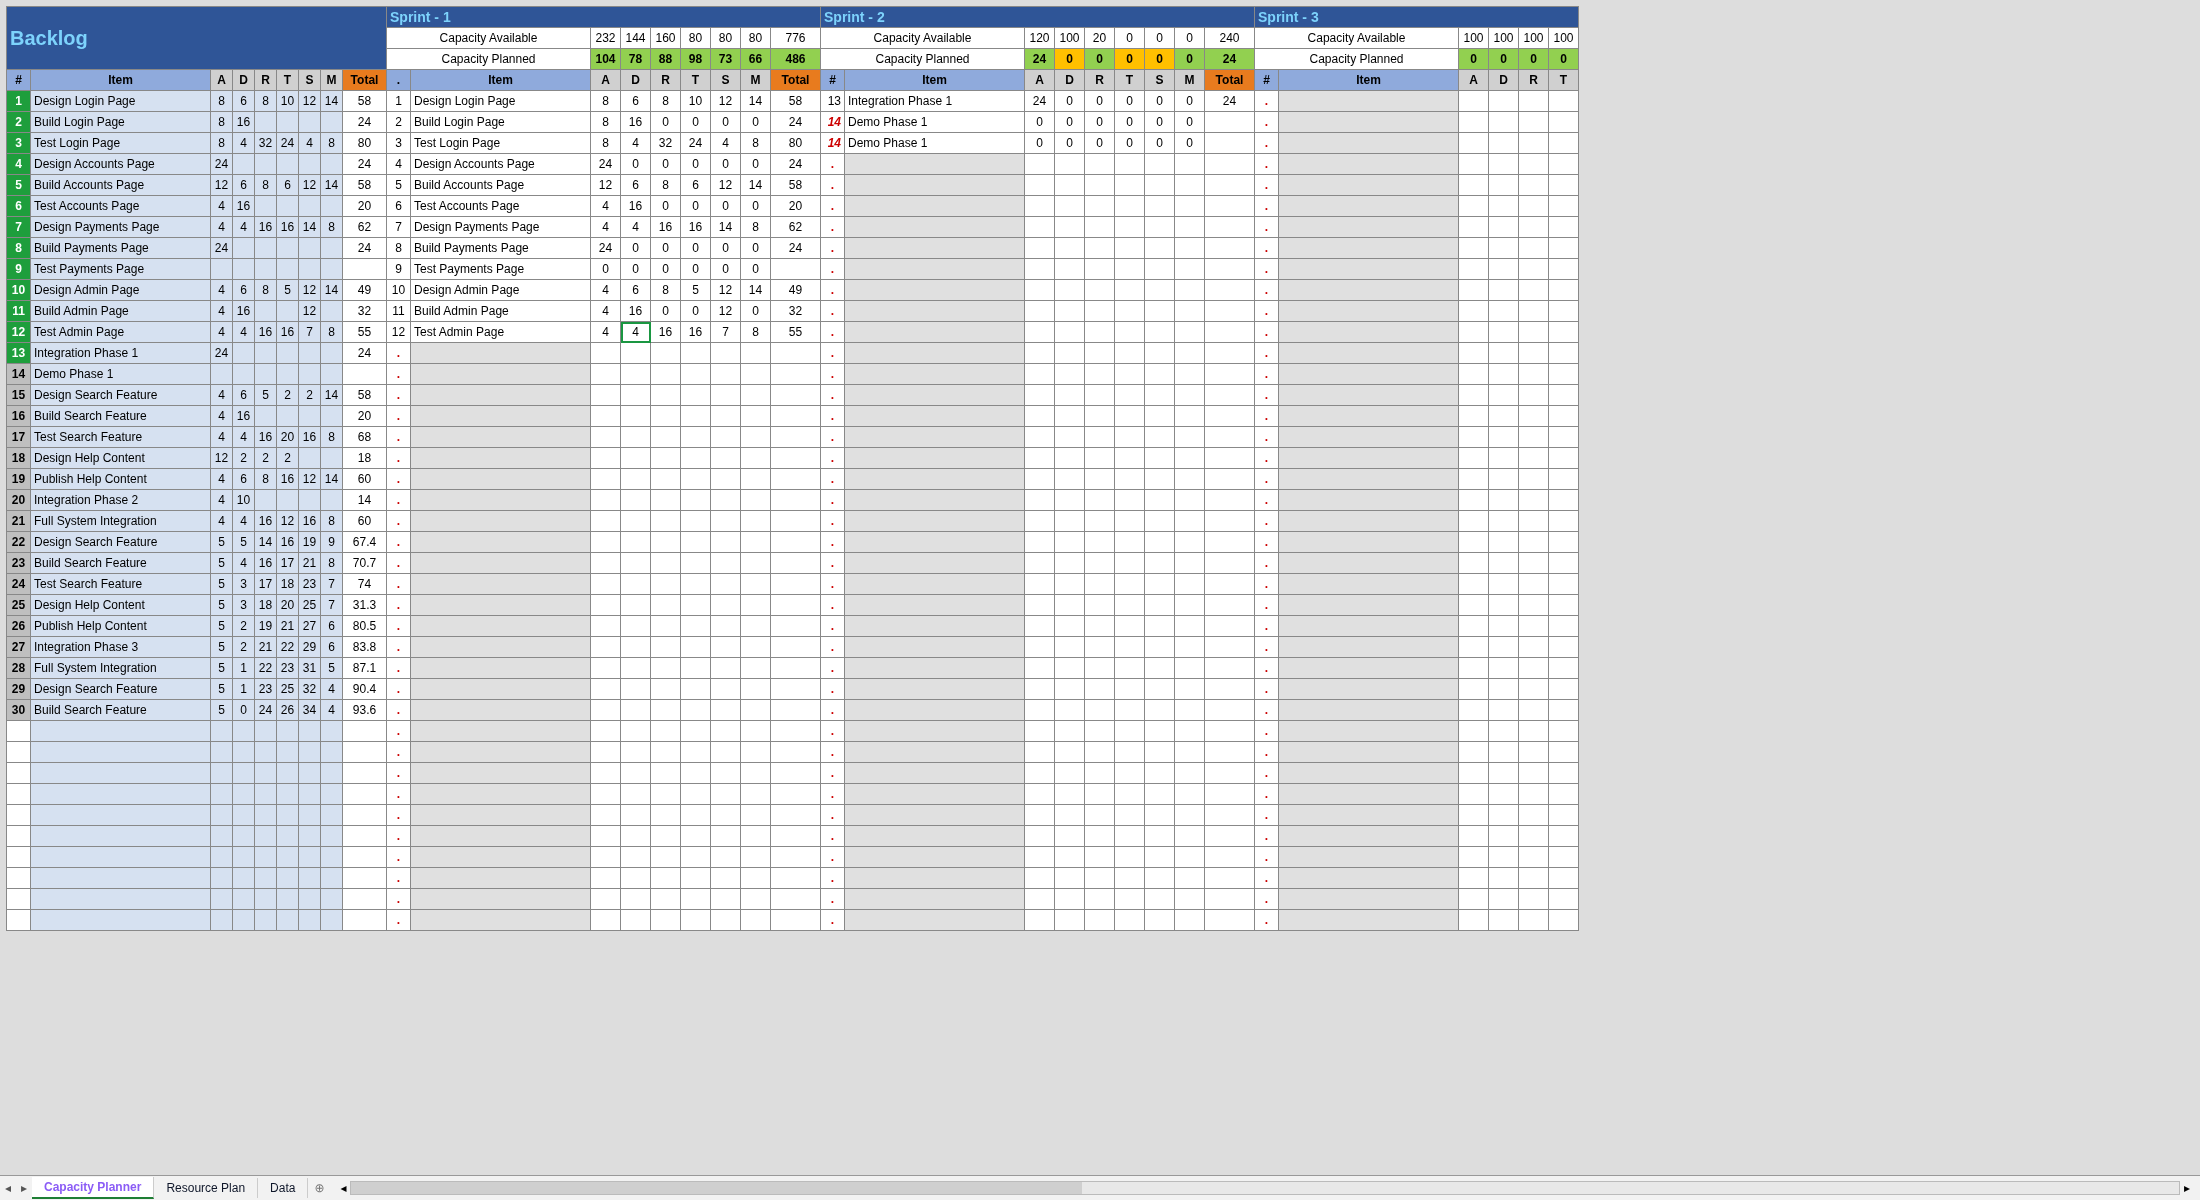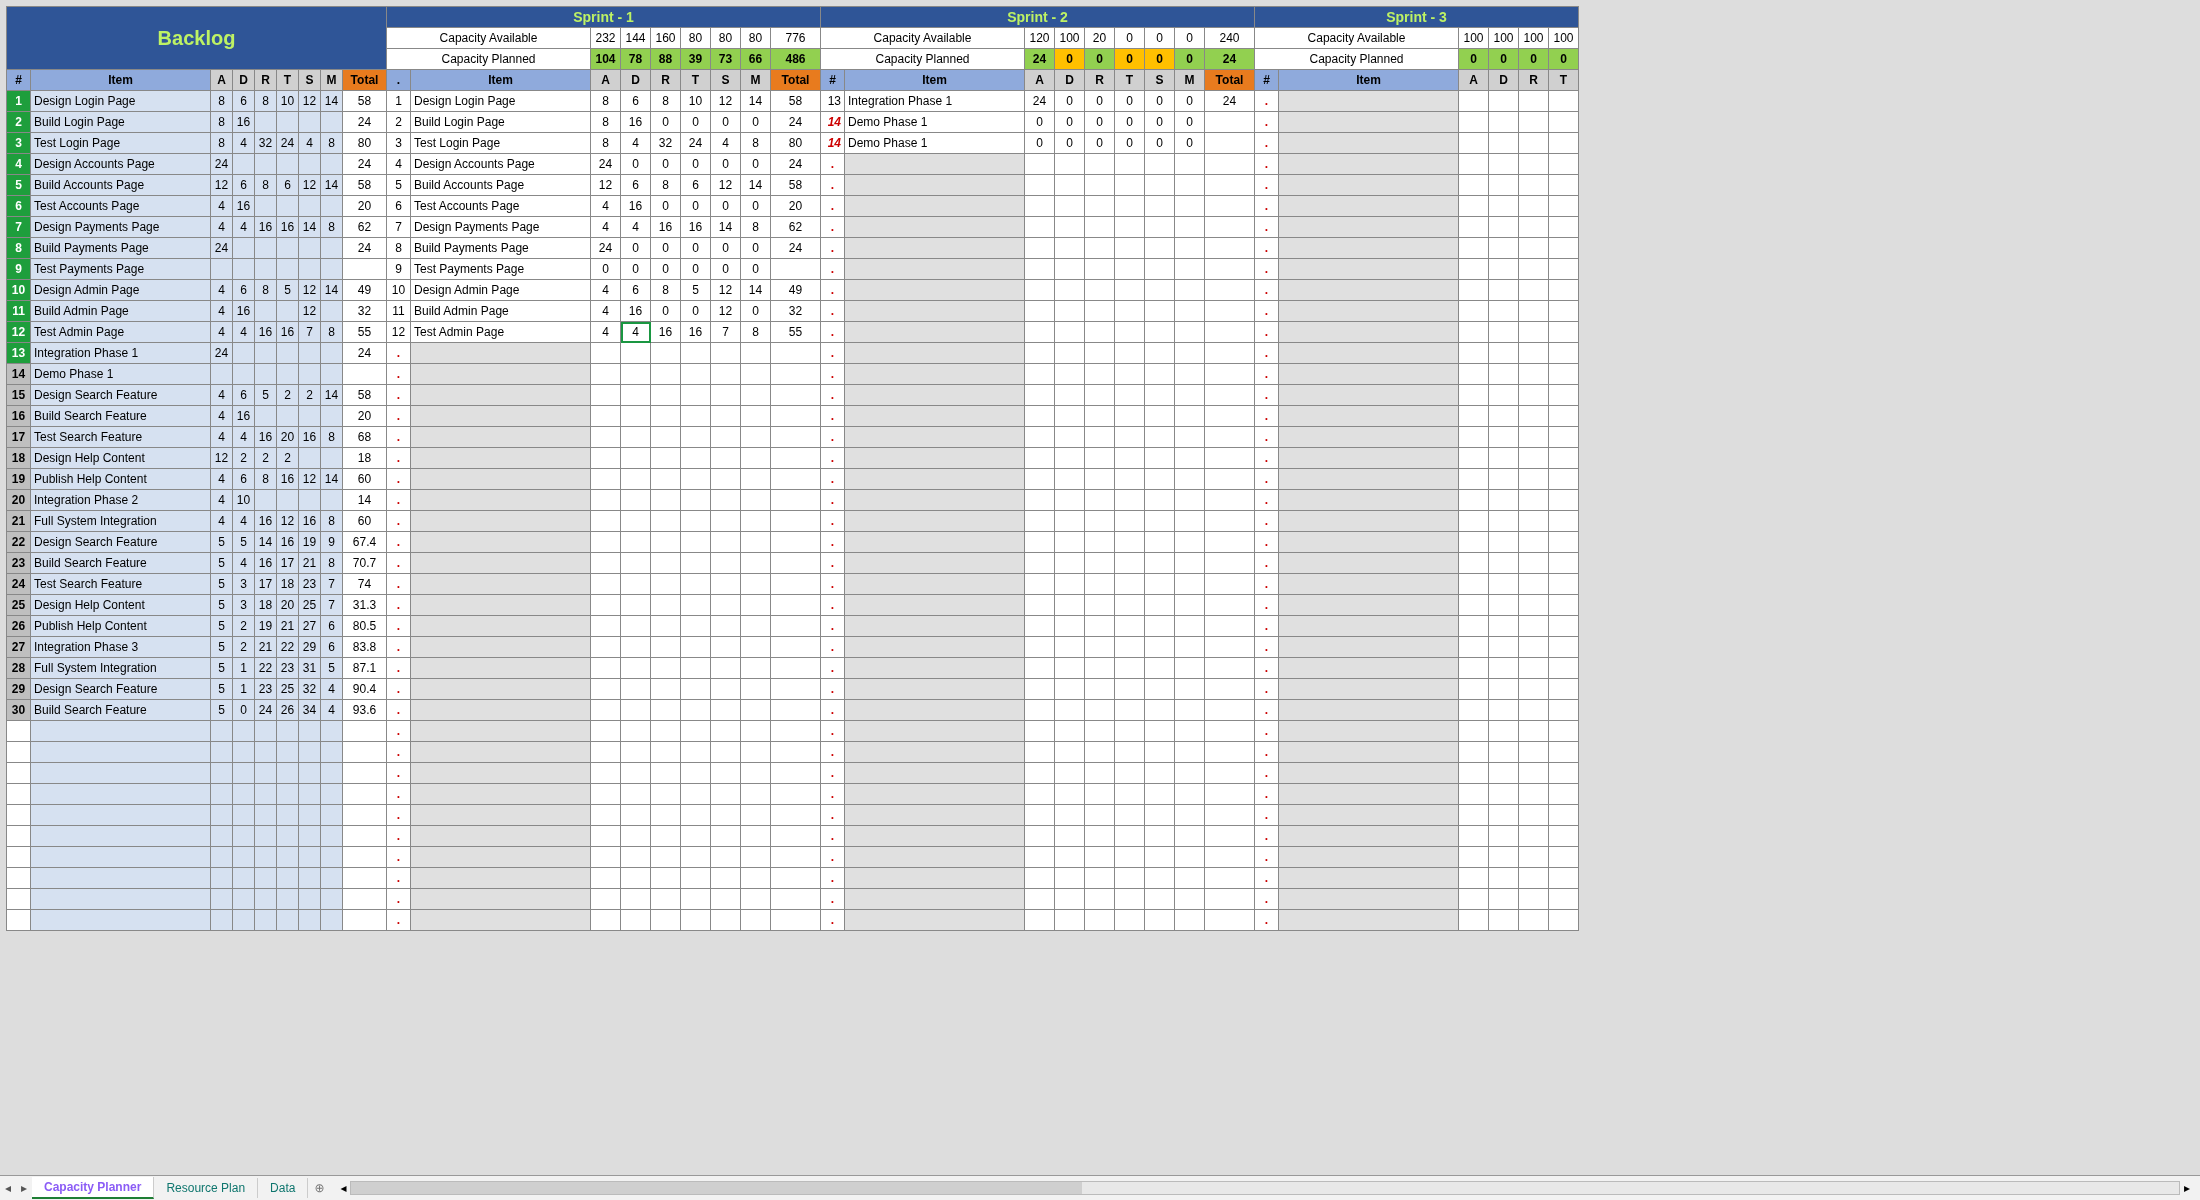--- a/index.html
+++ b/index.html
@@ -1,20 +1,20 @@
 <!DOCTYPE html>
 <html><head>
 <meta charset="utf-8">
 <style>
 body{margin:0;font-family:Arial,sans-serif;font-size:12px;background:#bdbdbd;overflow:hidden}
 .app{display:flex;flex-direction:column;height:100vh;width:100vw}
 .sheet{flex:1;overflow:auto;background:#ddd;padding:6px}
 table{border-collapse:collapse;table-layout:fixed;background:#fff}
 td,th{border:1px solid #888;padding:1px 3px;height:18px;overflow:hidden;white-space:nowrap;text-overflow:clip;font-size:12px}
-.hdr-blue{background:#2f5597;color:#bef264;font-weight:bold;font-size:14px;text-align:center}
+.hdr-blue{background:#2f5597;color:#7dd3fc;font-weight:bold;font-size:14px;}
 .hdr-backlog{font-size:20px}
 .hdr-lt{background:#8faadc;color:#000;font-weight:bold;text-align:center}
 .hdr-gray{background:#d0d0d0;font-weight:bold;text-align:center}
 .cell-white{background:#fff;text-align:center}
 .cell-blue{background:#d6e1f1}
 .cell-gray{background:#e0e0e0}
 .cell-green{background:#1e9e3c;color:#fff;font-weight:bold;text-align:center}
 .cell-orange{background:#e87b1e;color:#000;font-weight:bold;text-align:center}
 .cell-lime{background:#92d050;text-align:center;font-weight:bold}
 .cell-yellow{background:#ffc000;text-align:center;font-weight:bold}
@@ -23,21 +23,21 @@
 .red-it{color:#c00;font-style:italic;font-weight:bold}
 .total-dark{background:#bfbfbf;font-weight:bold;text-align:center}
 col.n{width:22px}
 col.w{width:30px}
 col.item{width:180px}
 col.idx{width:24px}
 col.tot{width:44px}
 col.wide{width:50px}
 .tabs{display:flex;align-items:center;height:24px;background:#f2f2f2;border-top:1px solid #999;font-size:12px}
 .tab-btn{width:16px;text-align:center;color:#555}
-.tab{padding:3px 12px;border-right:1px solid #ccc;color:#0f766e;cursor:pointer}
+.tab{padding:3px 12px;border-right:1px solid #ccc;color:#0f172a;cursor:pointer}
 .tab.active{background:#fff;color:#8b5cf6;font-weight:bold;border-bottom:2px solid #1e7e34}
 .tab-add{width:22px;text-align:center;color:#777}
 .scroll-track{flex:1;display:flex;align-items:center;padding:0 6px}
 .sb{flex:1;height:12px;background:#e8e8e8;border:1px solid #bbb;position:relative}
 .sb-thumb{position:absolute;left:0;top:0;height:100%;width:40%;background:#cfcfcf}
 .sel-cell{outline:2px solid #1a9641;outline-offset:-2px}
 </style>
 </head>
 <body>
 
@@ -107,21 +107,21 @@
             <td class="cell-white num">100</td>
             <td class="cell-white num">100</td>
             <td class="cell-white num">100</td>
             <td class="cell-white num">100</td>
           </tr>
           <tr>
             <td class="cell-white" colspan="2" style="text-align:center">Capacity Planned</td>
             <td class="cell-lime">104</td>
             <td class="cell-lime">78</td>
             <td class="cell-lime">88</td>
-            <td class="cell-lime">39</td>
+            <td class="cell-lime">98</td>
             <td class="cell-lime">73</td>
             <td class="cell-lime">66</td>
             <td class="cell-lime">486</td>
             <td class="cell-white" colspan="2" style="text-align:center">Capacity Planned</td>
             <td class="cell-lime">24</td>
             <td class="cell-yellow">0</td>
             <td class="cell-lime">0</td>
             <td class="cell-yellow">0</td>
             <td class="cell-yellow">0</td>
             <td class="cell-lime">0</td>

